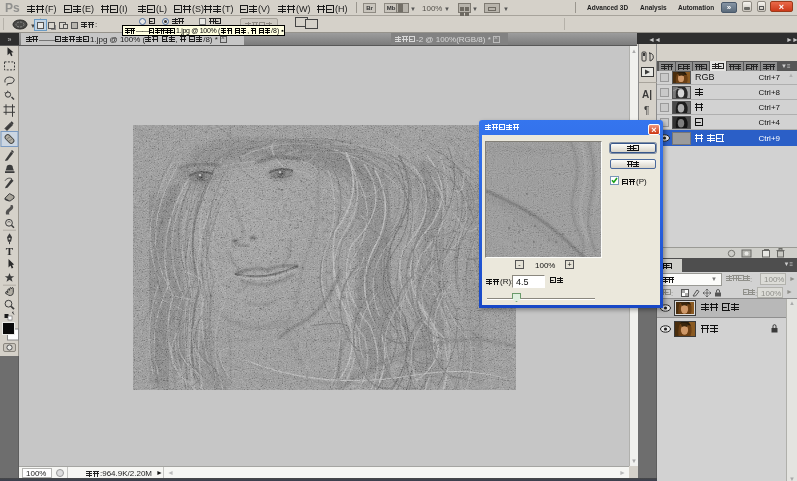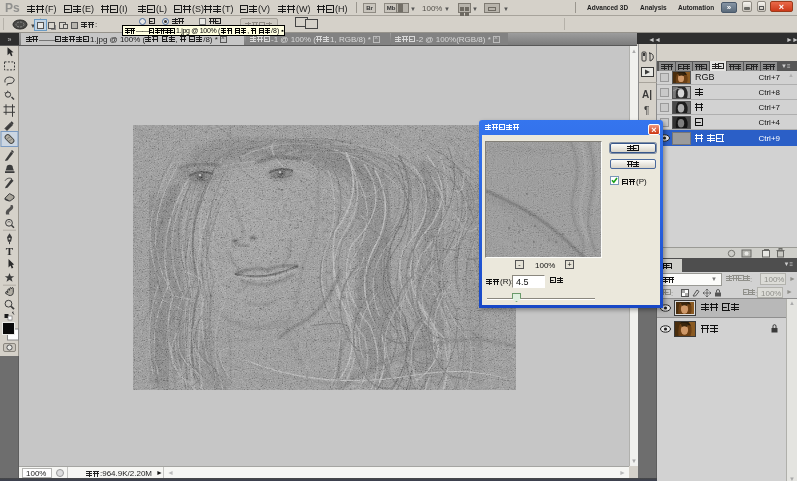--- a/index.html
+++ b/index.html
@@ -111,26 +111,20 @@
   <span class="it" style="left:305px;top:3px;width:13px;height:10px;border:1px solid #444;background:#d5d1c9"></span>
   <span class="it" style="left:564px;top:2px;width:1px;height:12px;background:#b5b1a9"></span>
 </div>
 
 <div class="abs" style="left:0;top:33px;width:637px;height:13px;background:linear-gradient(#9d9d9d,#7c7c7c);border-bottom:1px solid #585858">
   <span class="it" style="left:0;top:0;width:19px;height:12px;background:#2e2e2e;color:#c6c6c6;font-size:7px;justify-content:center">»</span>
   <span class="it" style="left:21px;top:0;width:223px;height:12px;background:#c6c6c6;color:#1c1c1c;font-size:8px;padding-left:5px">
     <i class="z sm v0" style="margin-right:0"></i><i class="z sm v1"></i>——<i class="z sm v2"></i><i class="z sm v0"></i><i class="z sm v1"></i><i class="z sm v0"></i><i class="z sm v2"></i><span style="font-size:8px">1.jpg @ 100% (</span><i class="z sm v0"></i><i class="z sm v1"></i>&nbsp;<i class="z sm v2"></i><i class="z sm v0"></i>,&nbsp;<i class="z sm v1"></i>&nbsp;<i class="z sm v2"></i><i class="z sm v0"></i>/8) *
     <i style="display:inline-block;width:7px;height:7px;border:1px solid #555;margin-left:2px;position:relative">
         <b style="position:absolute;left:0;top:-3px;font-weight:normal;font-size:7px;color:#555">×</b>
-      </i>
-  </span>
-  <span class="it" style="left:246px;top:0;width:144px;height:12px;background:#828282;color:#d8d8d8;font-size:8px;padding-left:4px">
-    <i class="z sm v0"></i><i class="z sm v1"></i><i class="z sm v2"></i>-1 @ 100% (<i class="z sm v1"></i><i class="z sm v0"></i> 1, RGB/8) *
-    <i style="display:inline-block;width:7px;height:7px;border:1px solid #bbb;margin-left:2px;position:relative">
-        <b style="position:absolute;left:0;top:-3px;font-weight:normal;font-size:7px;color:#bbb">×</b>
       </i>
   </span>
   <span class="it" style="left:391px;top:0;width:117px;height:12px;background:#828282;color:#d8d8d8;font-size:8px;padding-left:4px">
     <i class="z sm v0"></i><i class="z sm v1"></i><i class="z sm v2"></i>-2 @ 100%(RGB/8) *
     <i style="display:inline-block;width:7px;height:7px;border:1px solid #bbb;margin-left:2px;position:relative">
         <b style="position:absolute;left:0;top:-3px;font-weight:normal;font-size:7px;color:#bbb">×</b>
       </i>
   </span>
 </div>
 

